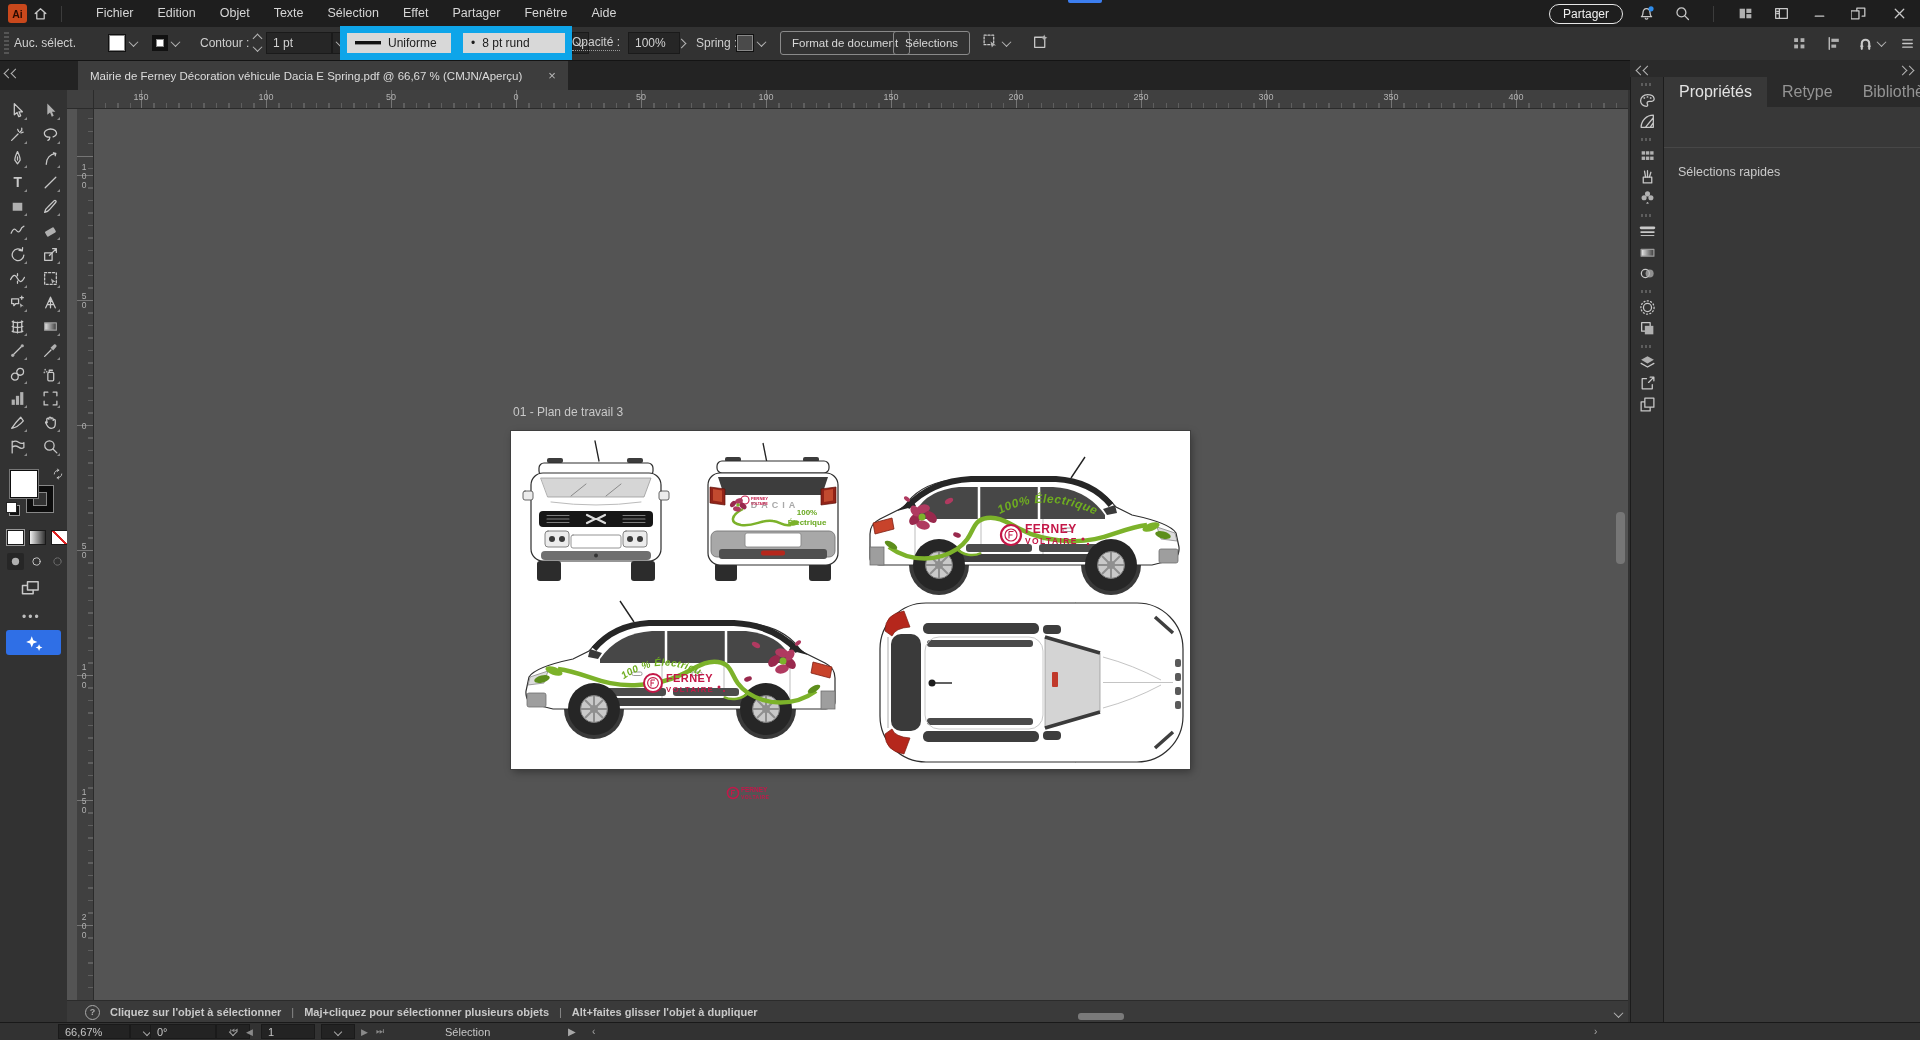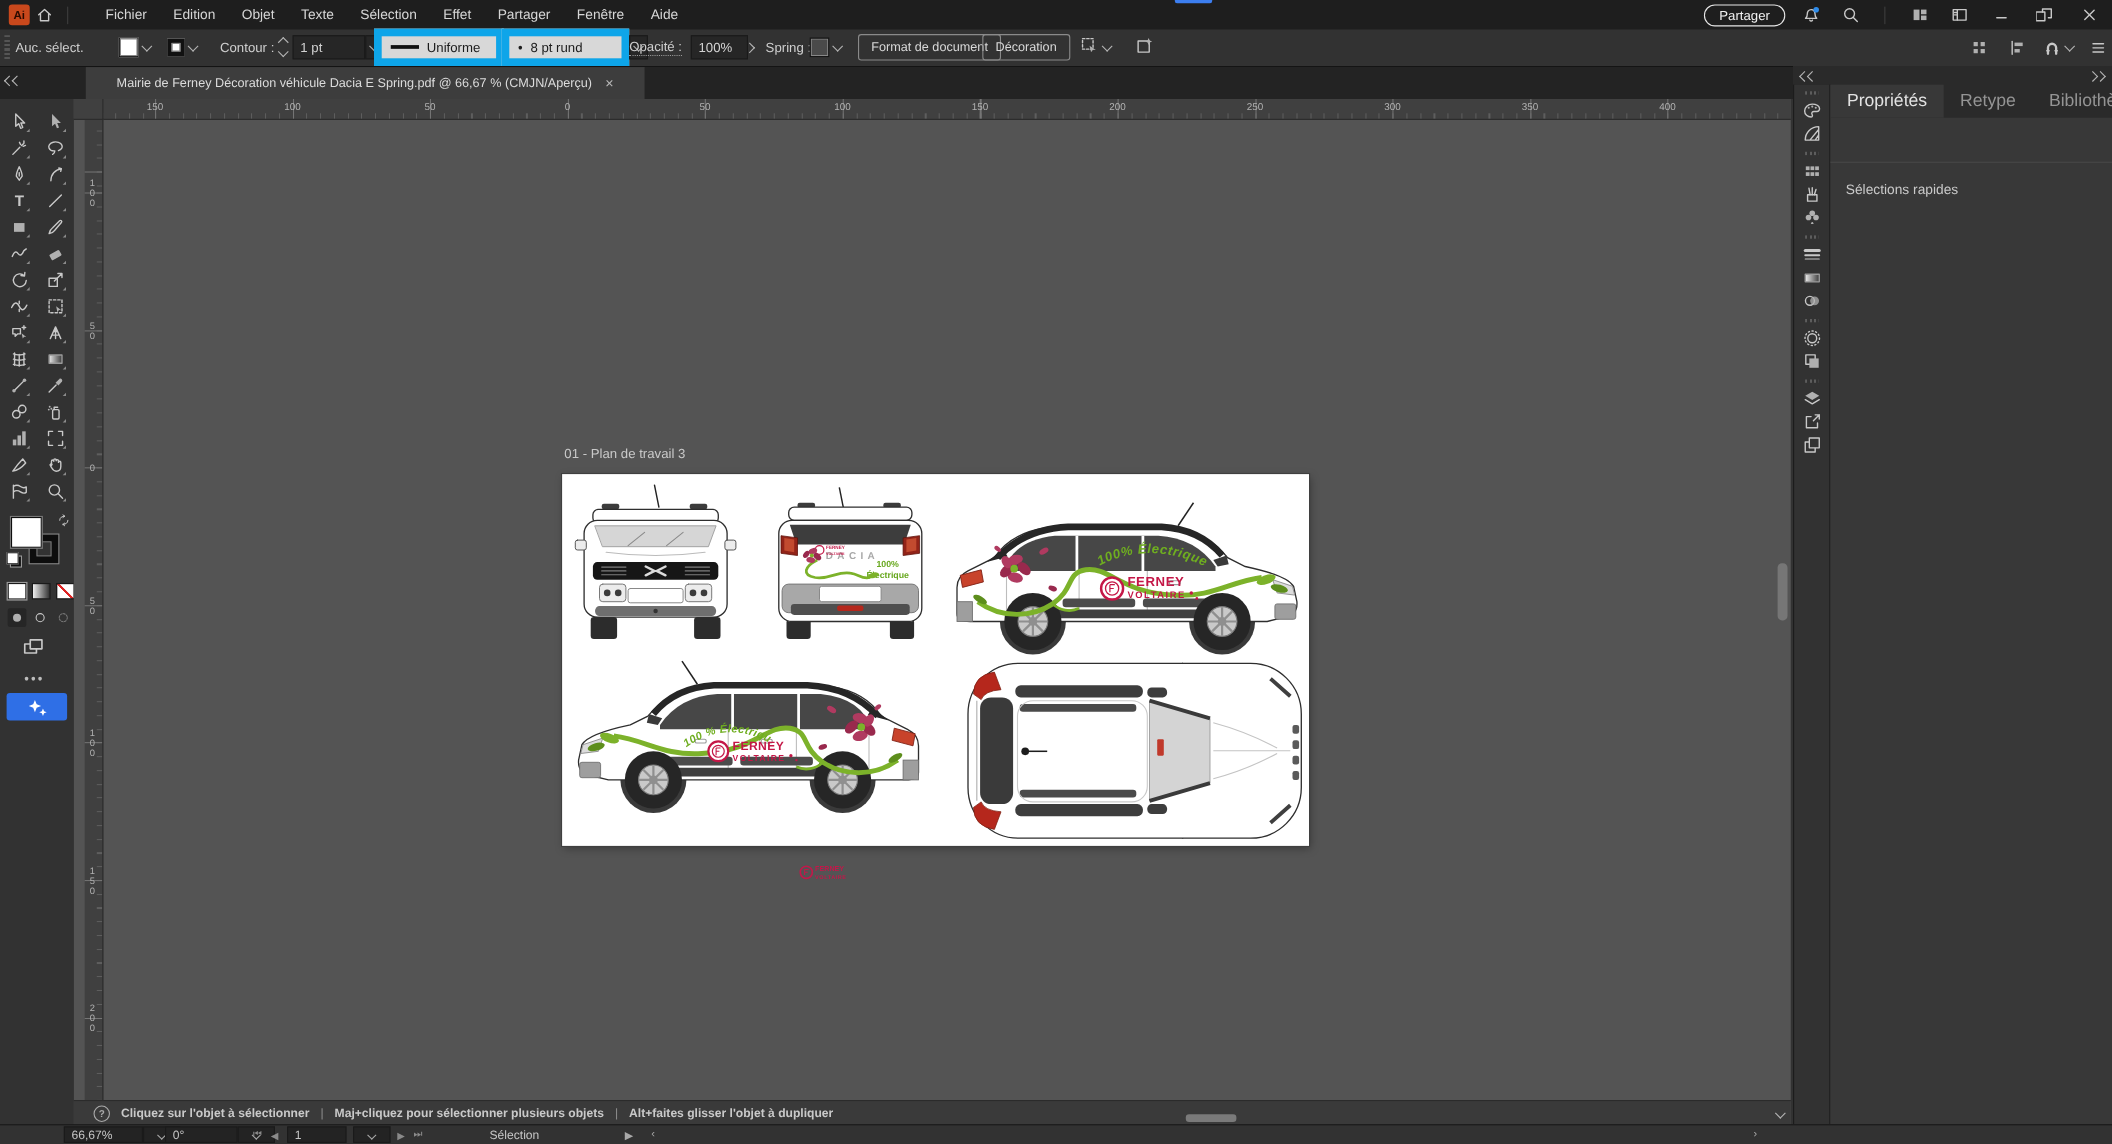--- a/index.html
+++ b/index.html
@@ -34,21 +34,21 @@
        padding:0 6px;font-size:12px;color:#d2d2d2}
   .ddl{background:#d8d8d8;color:#1c1c1c;border:7px solid #0ea5e9;height:20px;display:flex;
        align-items:center;padding:0 8px;gap:7px;font-size:12px}
   .stepper{display:flex;flex-direction:column;justify-content:center;gap:3px;height:20px;width:12px}
   .btn{height:22px;padding:0 11px;border:1px solid #8a8a8a;border-radius:3px;color:#d8d8d8;
        font-size:11.5px;display:flex;align-items:center;background:transparent}
   .dotted{border-bottom:1px dotted #9a9a9a;padding-bottom:1px}
   
   .tabbar{left:0;top:61px;width:1920px;height:29px;background:#232323}
   .doctab{position:absolute;left:78px;top:0;height:29px;background:#3d3d3d;display:flex;align-items:center;
-          padding:0 28px;gap:12px;font-size:11.5px;color:#dcdcdc}
+          padding:0 12px;gap:26px;font-size:11.5px;color:#dcdcdc}
   .closex{color:#b9b9b9;font-size:13px}
   .collapse{position:absolute;left:5px;top:9px;display:flex}
   
   .toolbar{left:0;top:90px;width:67px;height:932px;background:#323232;border-right:1px solid #191919}
   .tools{display:grid;grid-template-columns:24px 24px;gap:0 9px;justify-content:center;margin-top:8px}
   .tool{width:24px;height:24px;display:flex;align-items:center;justify-content:center;position:relative}
   .tool::after{content:"";position:absolute;right:2px;bottom:2px;border-left:3px solid transparent;
                border-bottom:3px solid #8b8b8b}
   .i{stroke:#c8c8c8;fill:none;stroke-width:1.2;stroke-linecap:round;stroke-linejoin:round;width:17px;height:17px}
   .i .f{fill:#b0b0b0;stroke:none}
@@ -258,21 +258,21 @@
   <div class="ob" style="left:736px">
     <span class="swatch" style="background:#4a4a4a"></span>
     <span class="cvbox">
         <span class="cv"></span>
       </span>
   </div>
   <div class="ob" style="left:780px">
       <span class="btn">Format de document</span>
     </div>
   <div class="ob" style="left:893px">
-      <span class="btn">Décoration</span>
+      <span class="btn">Sélections</span>
     </div>
   <div class="ob" style="left:982px">
     <span>
       <svg class="i" viewBox="0 0 16 16">
           <rect x="2" y="2" width="9" height="9" stroke-dasharray="2 1.6"></rect>
           <path class="f" d="M8,8 l1.3,5.6 1.6,-2.1 2.5,.3 Z"></path>
         </svg></span>
     <span class="cvbox">
         <span class="cv"></span>
       </span>

